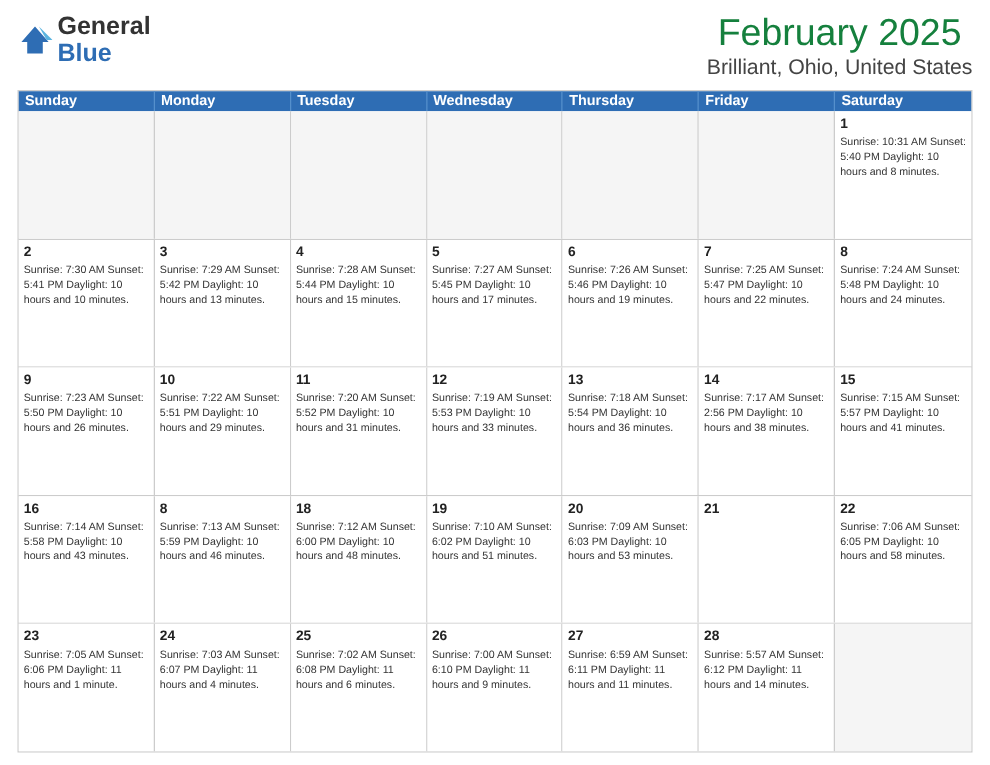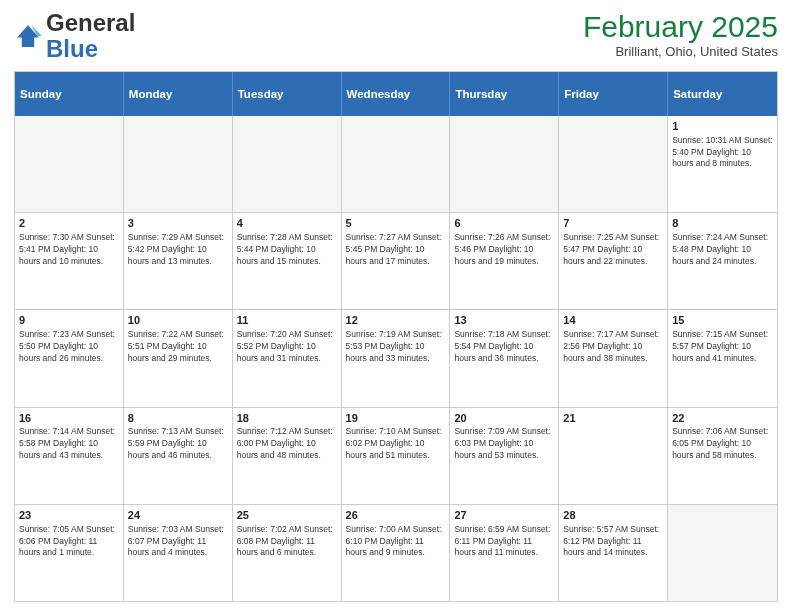--- a/index.html
+++ b/index.html
@@ -23,59 +23,59 @@
       justify-content: space-between;
       align-items: flex-start;
       margin-bottom: 8px;
     }
     .logo {
       display: flex;
       align-items: center;
       gap: 4px;
     }
     .logo-text {
-      font-size: 24px;
+      font-size: 20px;
       font-weight: bold;
       line-height: 1.1;
     }
     .logo-general { color: #333; }
     .logo-blue { color: #2e6db4; }
     .logo-icon {
       width: 28px;
       height: 28px;
     }
     .title-block {
       text-align: right;
     }
     .month-title {
       font-size: 30px;
       font-weight: normal;
       color: #15803d;
       text-align: center;
     }
     .location {
-      font-size: 13px;
+      font-size: 17px;
       color: #444;
     }
     .calendar {
       flex: 1;
       display: flex;
       flex-direction: column;
       border: 1px solid #ccc;
     }
     .cal-header {
       display: grid;
       grid-template-columns: repeat(7, 1fr);
       background: #2e6db4;
     }
     .cal-header-cell {
       color: #fff;
       font-size: 11.5px;
       font-weight: bold;
-      padding: 16px 5px;
+      padding: 2px 5px;
       text-align: left;
       border-right: 1px solid #5590cc;
     }
     .cal-header-cell:last-child { border-right: none; }
     .cal-body {
       flex: 1;
       display: flex;
       flex-direction: column;
     }
     .cal-row {

